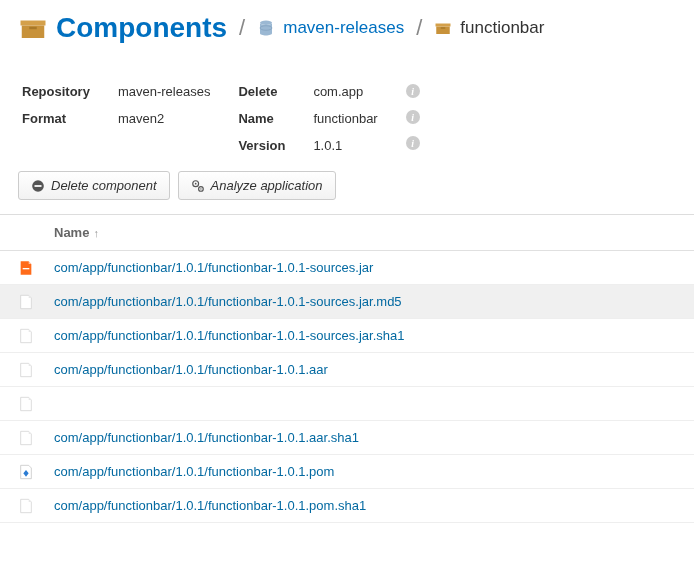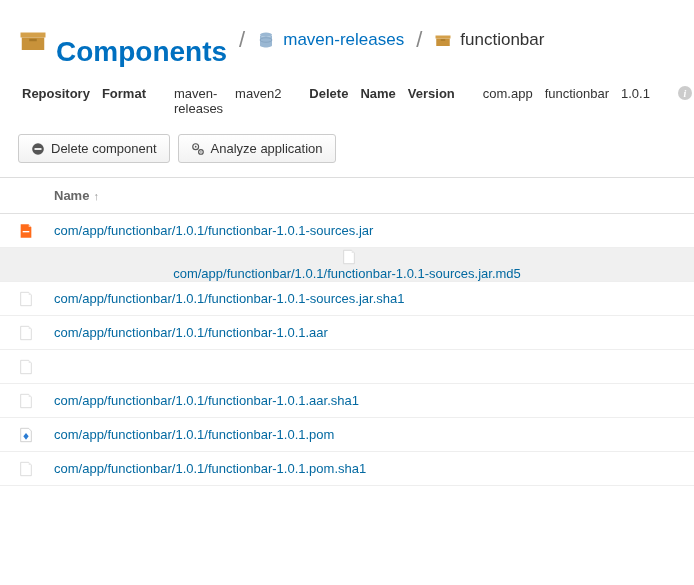--- a/index.html
+++ b/index.html
@@ -1,36 +1,36 @@
 <!DOCTYPE html>
 <html><head>
 <meta charset="utf-8">
 <style>
 * { margin: 0; padding: 0; box-sizing: border-box; }
 body { font-family: Arial, Helvetica, sans-serif; font-size: 13px; color: #333; background: #fff; width: 694px; }
 .header { display: flex; align-items: center; padding: 12px 18px 18px; gap: 8px; }
-.header .big-title { font-size: 28px; font-weight: bold; color: #0070c0; margin-top: 24px; }
+.header .big-title { font-size: 28px; font-weight: bold; color: #0070c0; }
 .header .sep { color: #888; font-size: 22px; margin: 0 4px; }
 .header .crumb { color: #0070c0; font-size: 17px; }
 .header .crumb.last { color: #333; }
 .icon { display: inline-flex; vertical-align: middle; }
 .meta { display: flex; gap: 28px; padding: 0 22px 18px; font-size: 13px; }
-.meta-col { display: flex; flex-direction: row; gap: 12px; }
+.meta-col { display: flex; flex-direction: column; gap: 12px; margin-top: 22px; }
 .meta-label { font-weight: bold; color: #333; }
 .meta-val { color: #333; }
 .info-icon { width: 14px; height: 14px; border-radius: 50%; background: #ccc; color: #fff; display: inline-flex; align-items: center; justify-content: center; font-size: 10px; font-weight: bold; font-style: italic; font-family: Georgia, serif; }
 .actions { display: flex; gap: 8px; padding: 0 18px 14px; }
-.btn { display: inline-flex; align-items: center; gap: 6px; padding: 6px 12px; border: 1px solid #ccc; background: linear-gradient(#fff, #f2f2f2); border-radius: 3px; font-size: 13px; cursor: pointer; color: #333; }
+.btn { display: inline-flex; align-items: center; gap: 6px; padding: 6px 12px; border: 1px solid #ccc; background: linear-gradient(#fff, #f2f2f2); border-radius: 3px; font-size: 13px; cursor: pointer; color: #333; font-style: italic; }
 .table { border-top: 1px solid #ddd; }
 .thead { display: flex; background: #fff; border-bottom: 1px solid #e0e0e0; }
 .th-icon { width: 48px; }
 .th-name { flex: 1; padding: 10px 6px; font-weight: bold; color: #666; display: flex; align-items: center; gap: 4px; }
 .sort-arrow { color: #999; font-size: 11px; }
 .tbody .row { display: flex; align-items: center; border-bottom: 1px solid #eee; height: 34px; }
-.tbody .row:hover, .tbody .row.hover { background: #f0f0f0; flex-direction: column; }
+.tbody .row:hover, .tbody .row.hover { background: #f0f0f0; }
 .row-icon { width: 48px; display: flex; align-items: center; justify-content: flex-start; padding-left: 18px; }
 .row-name { flex: 1; padding: 0 6px; font-size: 13px; color: #0369a1; }
 svg { display: block; }
 </style>
 </head>
 <body>
 
 <div class="header">
   <span class="icon">
     <svg width="30" height="30" viewBox="0 0 24 24">

